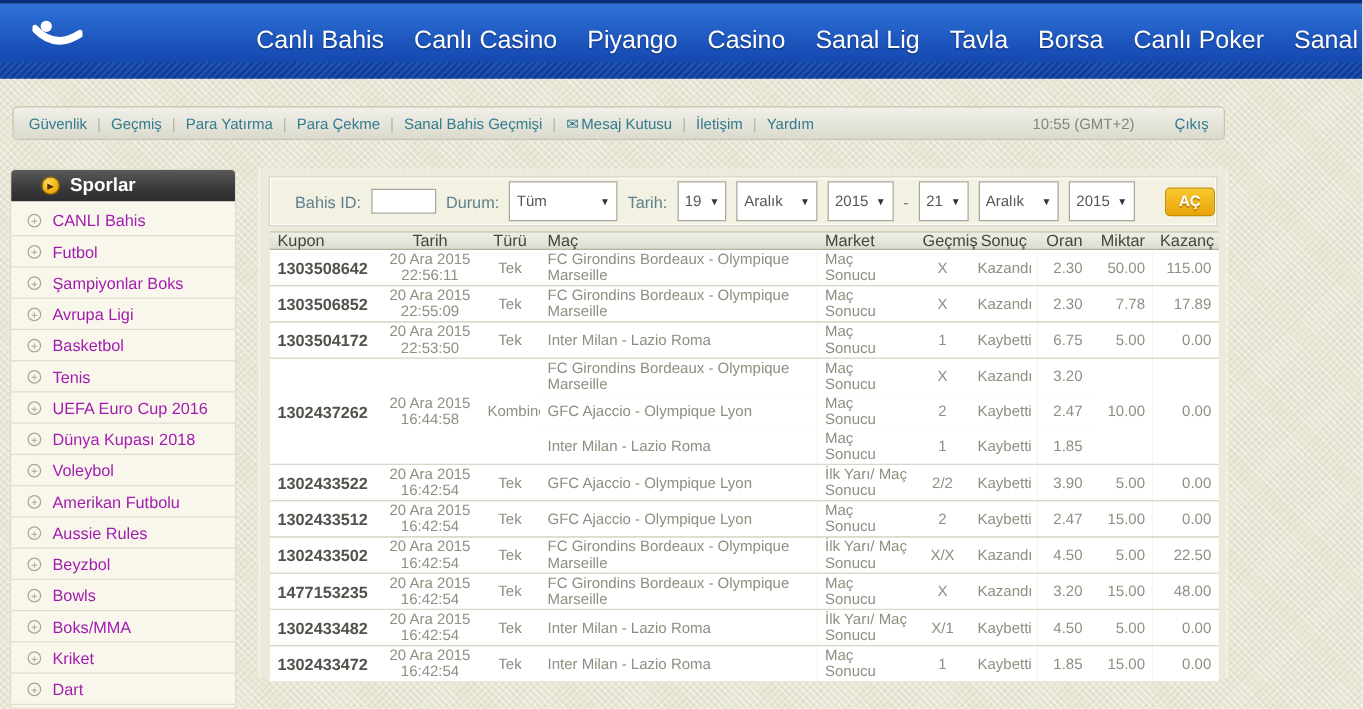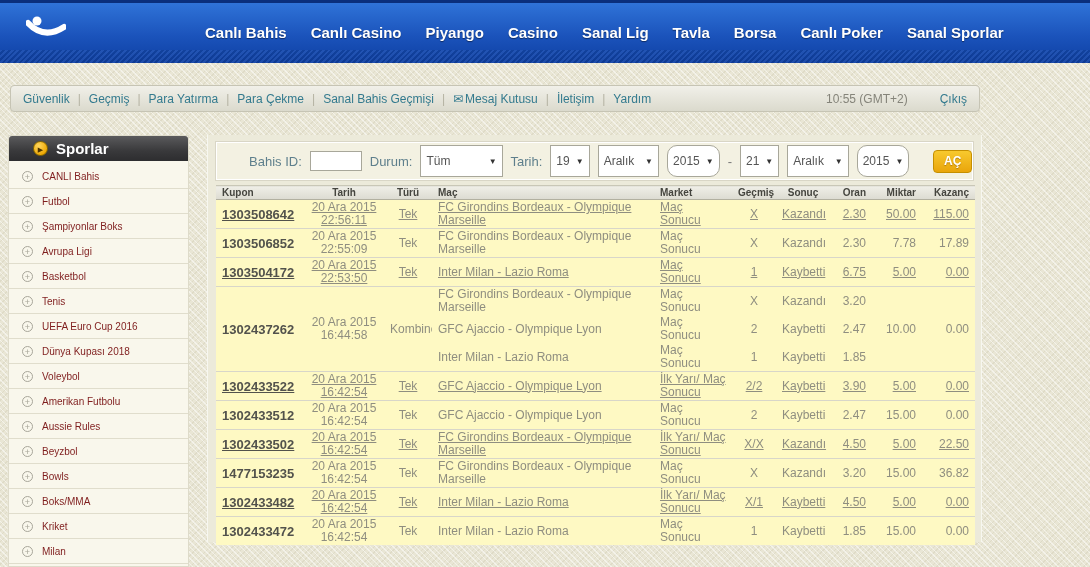--- a/index.html
+++ b/index.html
@@ -10,21 +10,21 @@
                      repeating-linear-gradient(-45deg, rgba(186,180,150,0.22) 0 1px, transparent 1px 4px);}
   
   .topbar{position:absolute;left:0;top:0;width:1090px;height:63px;box-sizing:border-box;
     background:linear-gradient(#2f73d8,#1b53bb 55%,#0e40a4);border-top:3px solid #0a2f7c;}
   .topbar::after{content:"";position:absolute;left:0;right:0;bottom:0;height:13px;
     background:repeating-linear-gradient(135deg, rgba(255,255,255,0.06) 0 2px, rgba(0,0,0,0.10) 2px 4px);}
   .brand{position:absolute;left:26px;top:11px;display:flex;align-items:center;gap:6px;cursor:pointer;}
   .brand-text{color:#fff;font-size:27px;font-weight:bold;font-style:italic;letter-spacing:0.5px;
     text-shadow:0 2px 2px rgba(0,0,0,0.35);}
   .main-nav{position:absolute;left:205px;top:6px;height:46px;display:flex;align-items:center;gap:24px;}
-  .nav-item{color:#fff;font-size:15px;font-weight:bold;text-shadow:0 1px 1px rgba(0,0,0,0.45);cursor:pointer;white-space:nowrap;}
+  .nav-item{color:#fff;font-size:20px;font-weight:normal;text-shadow:0 1px 1px rgba(0,0,0,0.45);cursor:pointer;white-space:nowrap;}
   
   .userbar{position:absolute;left:10px;top:85px;width:970px;height:27px;box-sizing:border-box;
     background:linear-gradient(#f1f0e9,#dbdacd);border:1px solid #c6c4b4;border-radius:4px;
     display:flex;align-items:center;padding:0 12px;font-size:12px;}
   .user-links{display:flex;align-items:center;gap:8px;}
   .ulink{color:#337a8e;cursor:pointer;white-space:nowrap;}
   .usep{color:#b4b2a2;}
   .env-icon{color:#337a8e;font-size:12px;margin-right:2px;}
   .user-right{margin-left:auto;display:flex;align-items:center;gap:32px;}
   .time{color:#85847a;}
@@ -43,47 +43,47 @@
     background:radial-gradient(circle at 35% 30%,#ffd75e,#eda600 75%);border:1px solid #8a6a00;
     color:#4d3400;font-size:10px;line-height:14px;text-align:center;font-weight:bold;box-sizing:border-box;}
   
   .sidebar{position:absolute;left:8px;top:135px;width:181px;height:432px;box-sizing:border-box;
     background:#f9f7ec;border:1px solid #dedbca;}
   .side-list{padding-top:3px;}
   .side-item{height:25px;box-sizing:border-box;display:flex;align-items:center;
     border-bottom:1px solid #e0ddcc;padding:0 8px;cursor:pointer;}
   .plus-icon{width:11px;height:11px;border:1px solid #a8a69a;border-radius:50%;color:#a8a69a;
     font-size:9px;line-height:10px;text-align:center;margin:0 9px 0 5px;flex:0 0 auto;box-sizing:border-box;}
-  .side-label{color:#7f1d1d;font-size:10px;white-space:nowrap;}
+  .side-label{color:#a21caf;font-size:13px;white-space:nowrap;}
   
   .main{position:absolute;left:207px;top:135px;width:775px;height:432px;}
   .panel-body{background:#eceada;height:407px;box-sizing:border-box;padding:7px 8px;
     border-left:1px solid rgba(255,255,255,0.6);border-right:1px solid rgba(255,255,255,0.6);}
   
   .filterbox{height:38px;box-sizing:border-box;background:#f3f1e2;border:1px solid #ffffff;
-    outline:1px solid #d9d6c6;display:flex;align-items:center;gap:8px;padding-left:32px;
+    outline:1px solid #d9d6c6;display:flex;align-items:center;gap:8px;padding-left:19px;
     font-size:13px;color:#5e7f8c;margin-bottom:5px;}
   .flabel{white-space:nowrap;}
   .txt{width:44px;height:18px;border:1px solid #a8a79a;background:#fff;font-size:12px;padding:0 3px;}
   .sel{height:32px;box-sizing:border-box;border:1px solid #a8a79a;background:#fff;color:#555;
     font-size:12px;display:flex;align-items:center;justify-content:space-between;
     padding:0 5px;cursor:pointer;}
   .sel .sel-arrow{font-size:8px;color:#333;margin-left:6px;}
-  .w120{width:120px;} .w52{width:52px;} .w88{width:88px;} .w62{width:62px;border-radius:10px;}
+  .w120{width:120px;} .w52{width:52px;} .w88{width:88px;} .w62{width:62px;}
   .dash{color:#777;}
   .go{margin-left:16px;width:52px;height:23px;border:1px solid #c58f00;border-radius:4px;cursor:pointer;
     background:linear-gradient(#f8c92e,#e9a50b);color:#fff;font-weight:bold;font-size:12px;
     text-shadow:0 1px 1px rgba(140,90,0,0.6);}
   
   table{width:100%;border-collapse:collapse;table-layout:fixed;}
   thead th{background:linear-gradient(#efeee7,#dcdbd1);border-top:1px solid #c9c7b7;border-bottom:1px solid #b2b0a0;
-    color:#45453f;font-size:10px;font-weight:bold;padding:0 6px;line-height:13px;}
+    color:#45453f;font-size:13px;font-weight:normal;padding:0 6px;line-height:13px;}
   td{padding:1px 6px;line-height:13px;font-size:12px;color:#8f8e80;overflow:hidden;vertical-align:middle;}
-  tr.odd td{background:#fef9c3;text-decoration:underline;}
-  tr.even td{background:#fef9c3;}
+  tr.odd td{background:#ffffff;}
+  tr.even td{background:#ffffff;}
   tbody tr.gstart td{border-top:1px solid #d8d6c9;}
   tbody tr:first-child td{border-top:none;}
   .al{text-align:left;} .ac{text-align:center;} .ar{text-align:right;}
   td.kupon{color:#52524c;font-weight:bold;font-size:13px;}
   .dline{text-align:center;}
 </style>
 </head>
 <body>
 
 <div class="page">
@@ -193,21 +193,21 @@
         <div class="side-item">
           <span class="plus-icon">+</span>
           <span class="side-label">Boks/MMA</span>
         </div>
         <div class="side-item">
           <span class="plus-icon">+</span>
           <span class="side-label">Kriket</span>
         </div>
         <div class="side-item">
           <span class="plus-icon">+</span>
-          <span class="side-label">Milan</span>
+          <span class="side-label">Dart</span>
         </div>
       </div>
   </aside>
 
   <main class="main">
     <div class="panel-body">
 
       <div class="filterbox">
         <span class="flabel">Bahis ID:</span>
         <input class="txt" type="text" value="" style="">
@@ -398,21 +398,21 @@
                 <div class="dline">20 Ara 2015</div>
                 <div class="dline">16:42:54</div>
               </td>
               <td class="ac" rowspan="1">Tek</td>
               <td class="al">FC Girondins Bordeaux - Olympique Marseille</td>
               <td class="al">Maç Sonucu</td>
               <td class="ac">X</td>
               <td class="ac">Kazandı</td>
               <td class="ar">3.20</td>
               <td class="ar" rowspan="1">15.00</td>
-              <td class="ar" rowspan="1">36.82</td>
+              <td class="ar" rowspan="1">48.00</td>
             </tr>
             <tr class="odd gstart">
               <td class="kupon al" rowspan="1">1302433482</td>
               <td class="ac" rowspan="1">
                 <div class="dline">20 Ara 2015</div>
                 <div class="dline">16:42:54</div>
               </td>
               <td class="ac" rowspan="1">Tek</td>
               <td class="al">Inter Milan - Lazio Roma</td>
               <td class="al">İlk Yarı/ Maç Sonucu</td>

